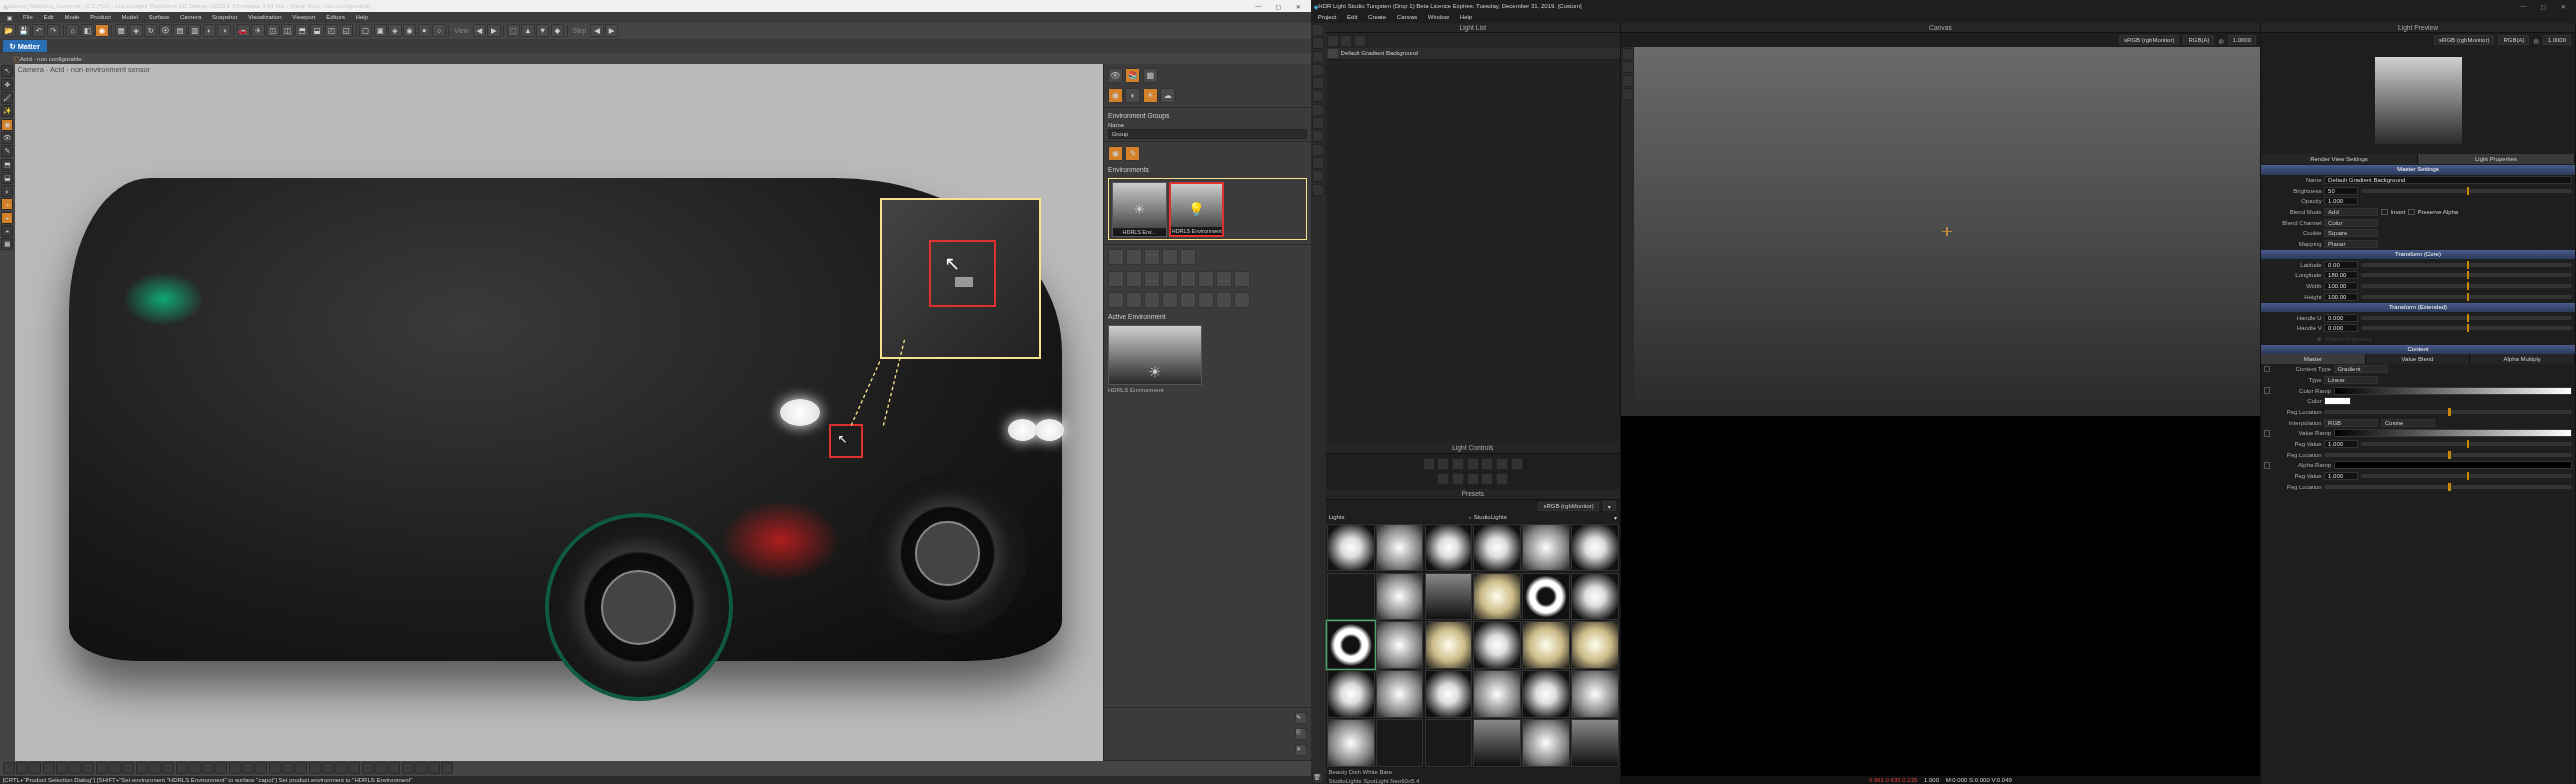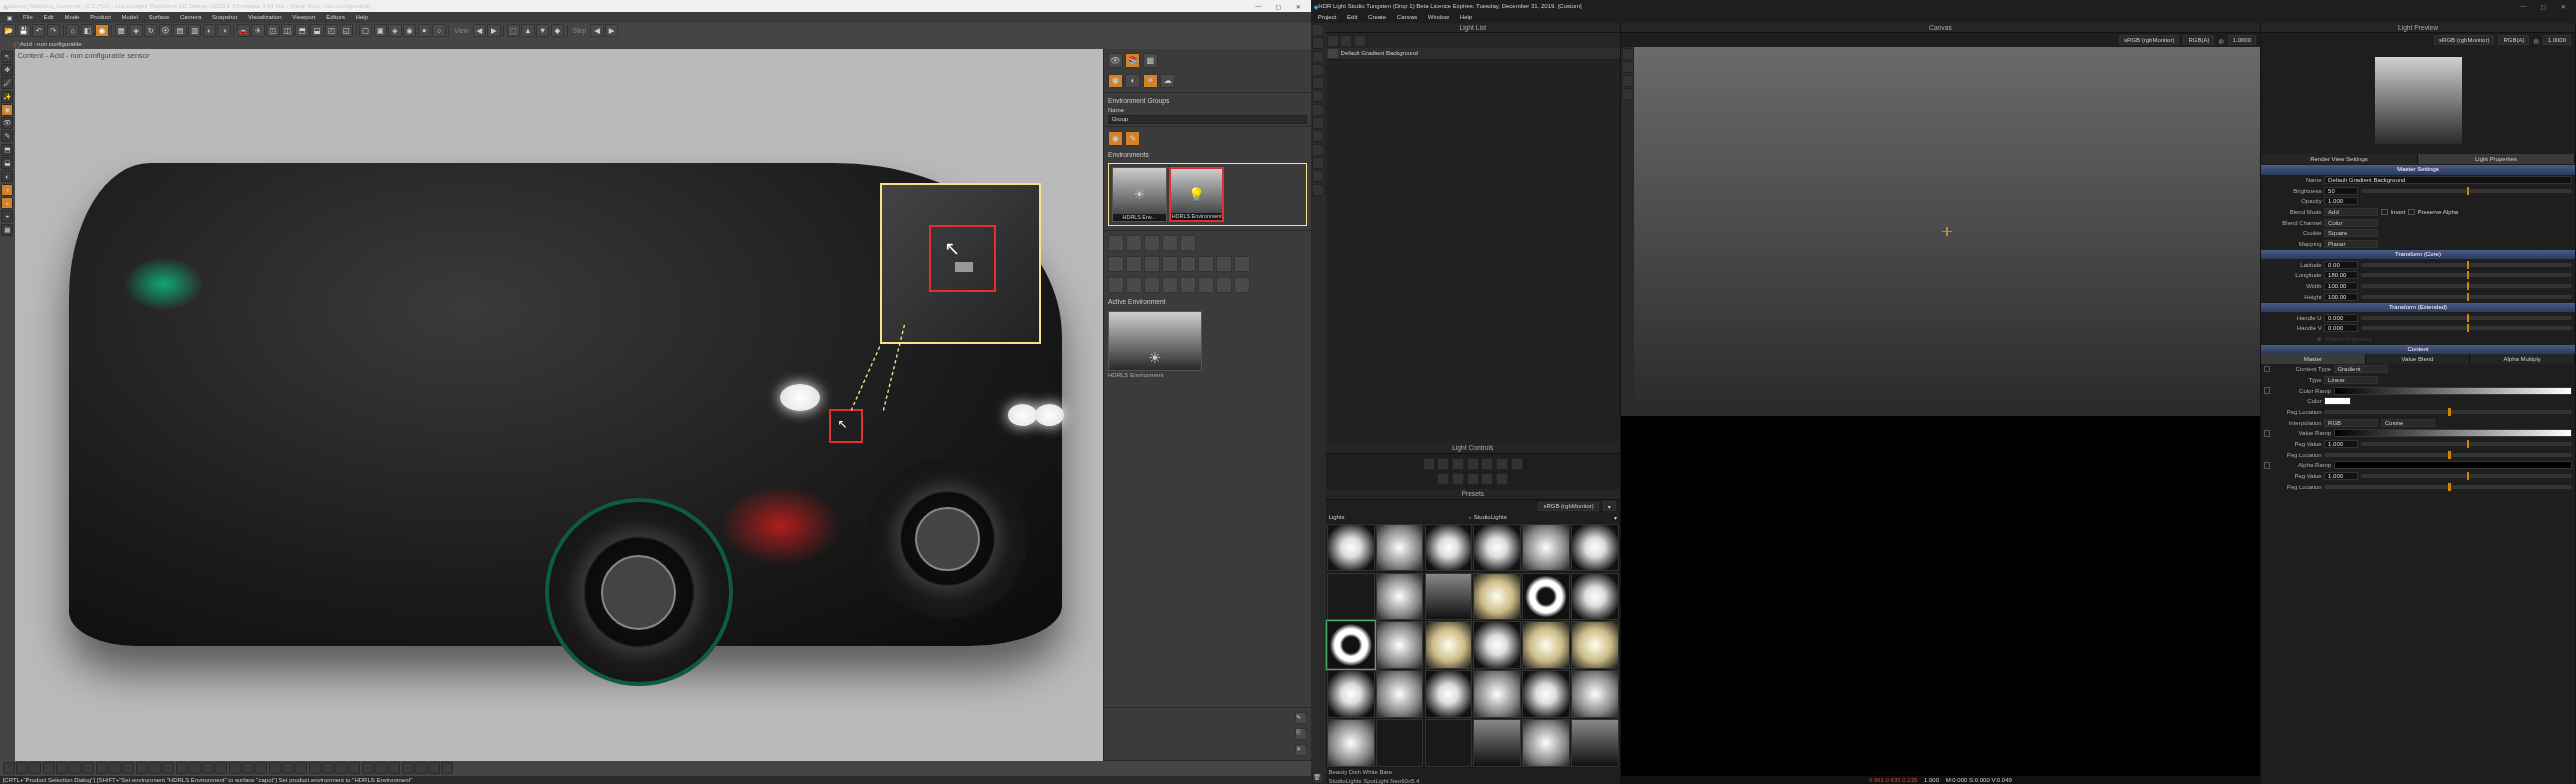--- a/index.html
+++ b/index.html
@@ -180,20 +180,23 @@
       <div class="tb-sep"></div>
       <div class="tb-btn">⬚</div>
       <div class="tb-btn">▲</div>
       <div class="tb-btn">▼</div>
       <div class="tb-btn">◆</div>
       <div class="tb-sep"></div>
       <span class="tb-label">Step</span>
       <div class="tb-btn">◀</div>
       <div class="tb-btn">▶</div>
     </div>
+    <div class="matter-tab">
+      <div class="tab">Matter</div>
+    </div>
     <div class="sub-label">
       <span style="color:#d4822a;">◯ </span>
       <span>Acid - non configurable</span>
     </div>
 
     <div class="main-row">
       <div class="left-tools">
         <div class="tool">↖</div>
         <div class="tool">✥</div>
         <div class="tool">🖌</div>
@@ -204,21 +207,21 @@
         <div class="tool">⬒</div>
         <div class="tool">⬓</div>
         <div class="tool">◐</div>
         <div class="tool orange">◑</div>
         <div class="tool orange">◒</div>
         <div class="tool">◓</div>
         <div class="tool">▦</div>
       </div>
 
       <div class="viewport">
-        <div class="viewport-label">Content - Acid - non configurable sensor</div>
+        <div class="viewport-label">Camera - Acid - non environment sensor</div>
         <div class="car">
           <div class="car-body"></div>
           <div class="car-highlight-green"></div>
           <div class="car-highlight-red"></div>
           <div class="wheel wheel-rim-green" style="left:476px; top:335px;"></div>
           <div class="wheel" style="left:798px; top:295px; width:161px; height:161px;"></div>
           <div class="headlight" style="left:711px; top:221px;"></div>
           <div class="headlight" style="left:939px; top:241px; width:29.5px; height:21.5px;"></div>
           <div class="headlight" style="left:966px; top:241px; width:29.5px; height:21.5px;"></div>
         </div>

